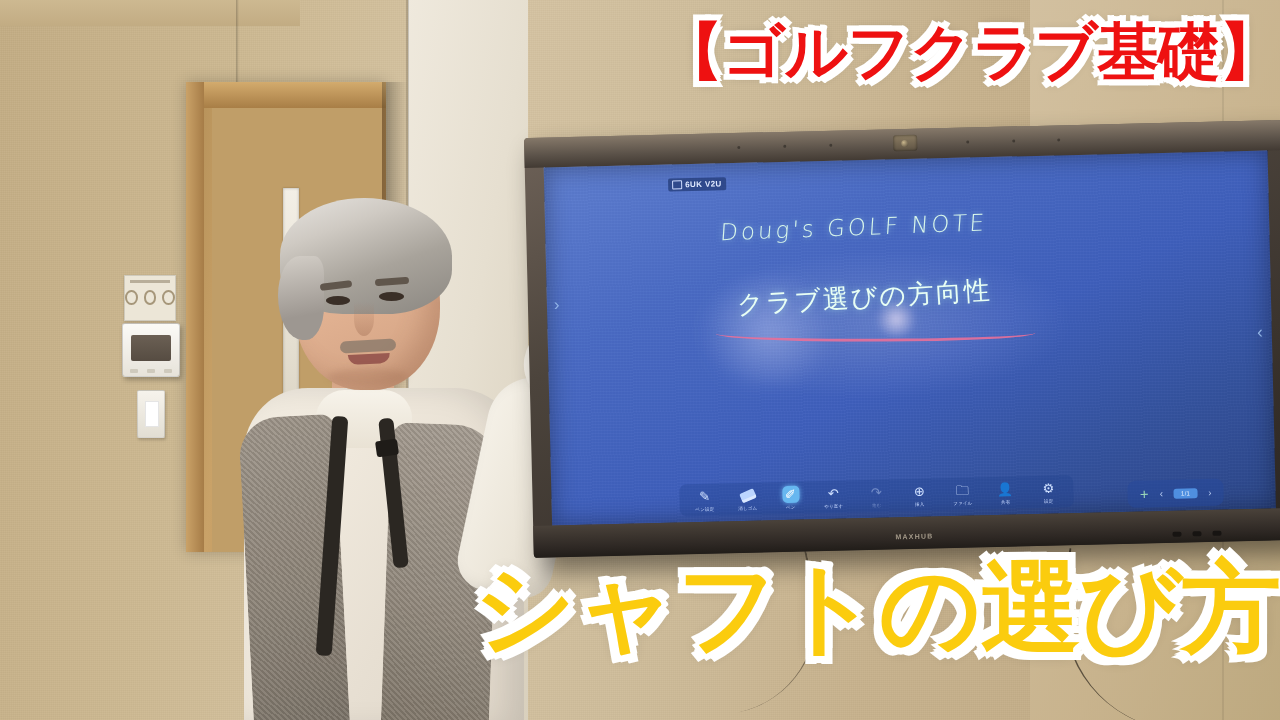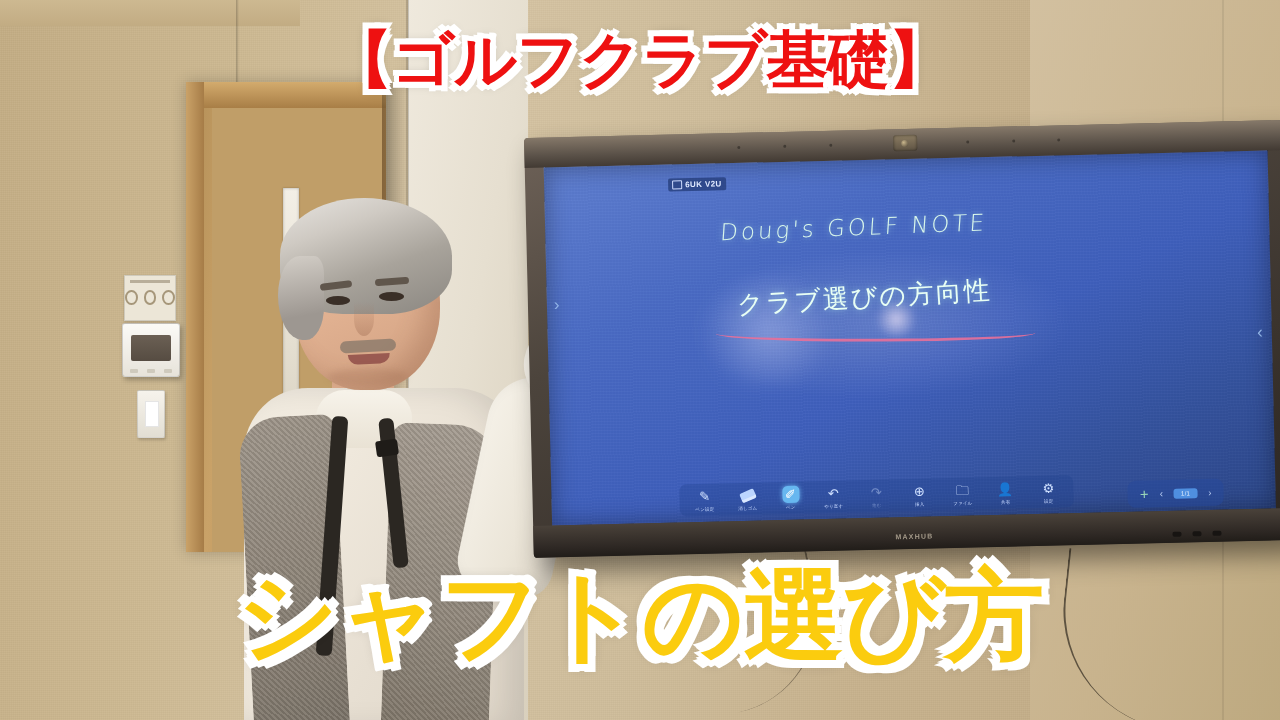--- a/index.html
+++ b/index.html
@@ -311,23 +311,23 @@
     border-radius:16px;transform:rotate(10deg);
   }
   .finger-lines{position:absolute;left:372px;top:104px;width:66px;height:38px;
     background:repeating-linear-gradient(96deg,rgba(150,95,65,.0) 0 9px,rgba(150,95,65,.22) 9px 11px);
     border-radius:30px;transform:rotate(-12deg);}
   .hand-blur{position:absolute;left:340px;top:92px;width:118px;height:66px;border-radius:50%;
     background:radial-gradient(ellipse,rgba(235,195,165,.35),rgba(235,195,165,0) 72%);filter:blur(5px);}
 
   
   .ttl{
-    position:absolute;width:100%;text-align:center;
+    position:absolute;width:100%;text-align:right;
     font-family:"DejaVu Sans","Liberation Sans",sans-serif;
-    font-weight:bold;line-height:1;white-space:nowrap;margin-top:8px;
+    font-weight:bold;line-height:1;white-space:nowrap;
     -webkit-text-stroke-width:0;
   }
   .ttl-top{
     top:21px;font-size:62px;color:#ee1111;letter-spacing:-1px;
     text-shadow:
       -4px -4px 0 #fff, 4px -4px 0 #fff, -4px 4px 0 #fff, 4px 4px 0 #fff,
       0 -5px 0 #fff, 0 5px 0 #fff, -5px 0 0 #fff, 5px 0 0 #fff,
       -6px -6px 0 #fff, 6px -6px 0 #fff, -6px 6px 0 #fff, 6px 6px 0 #fff,
       0 0 12px rgba(0,0,0,.35);
   }

